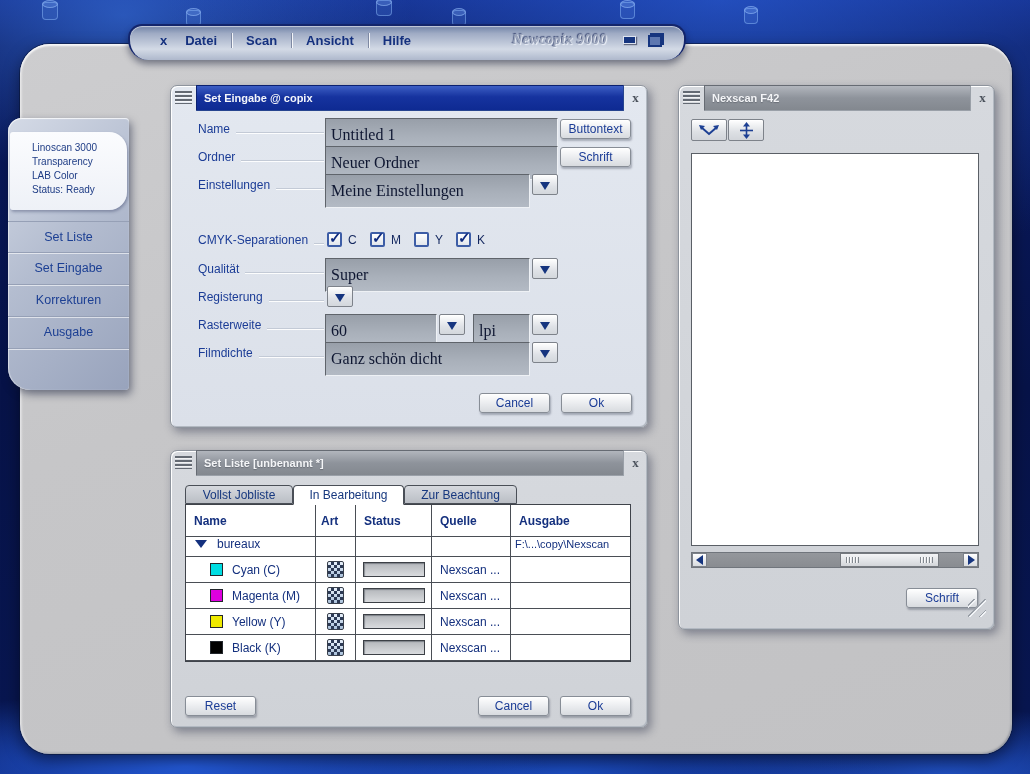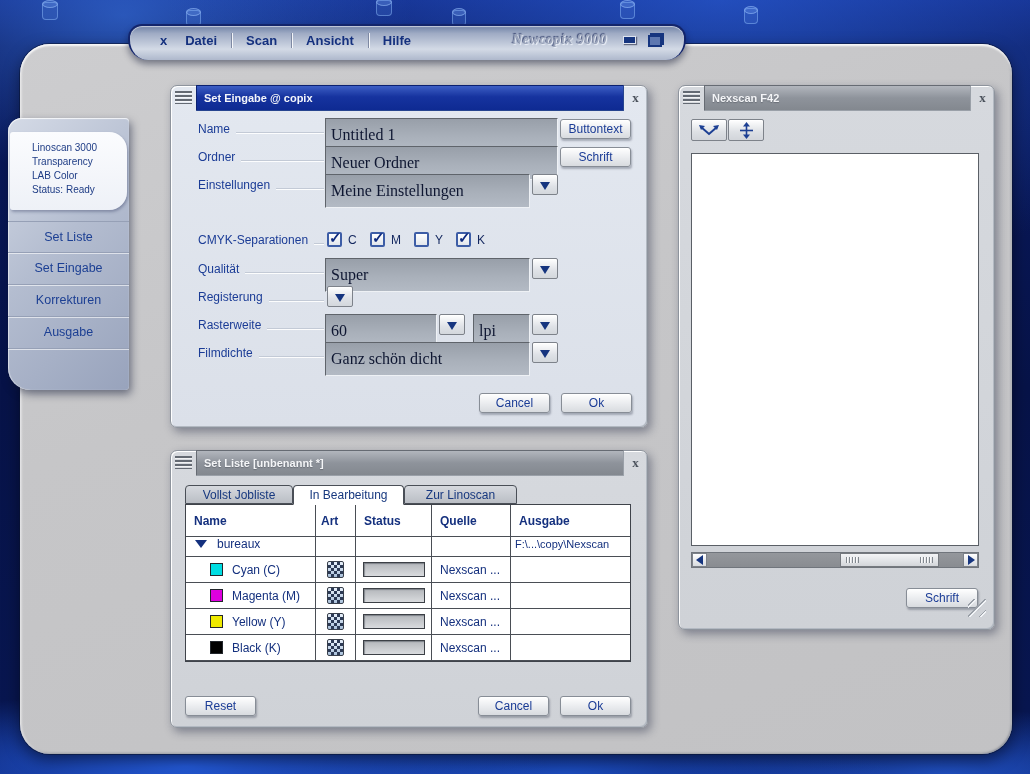--- a/index.html
+++ b/index.html
@@ -272,21 +272,21 @@
   <div class="win graybg" style="left:170px; top:450px; width:478px; height:278px;">
     <div class="win-head">
       <span class="grip"></span>
       <span class="tbar inactive">Set Liste [unbenannt *]</span>
       <span class="close-x">x</span>
     </div>
 
     <div class="tabs">
       <span class="tab" style="width:108px;">Vollst Jobliste</span>
       <span class="tab on" style="width:111px;">In Bearbeitung</span>
-      <span class="tab" style="width:113px;">Zur Linoscan</span>
+      <span class="tab" style="width:113px;">Zur Beachtung</span>
     </div>
 
     <div class="jtable">
 
       <span class="jt-cell jt-head">Name</span>
       <span class="jt-cell jt-head" style="padding-left:5px;">Art</span>
       <span class="jt-cell jt-head">Status</span>
       <span class="jt-cell jt-head">Quelle</span>
       <span class="jt-cell jt-head last">Ausgabe</span>
 

